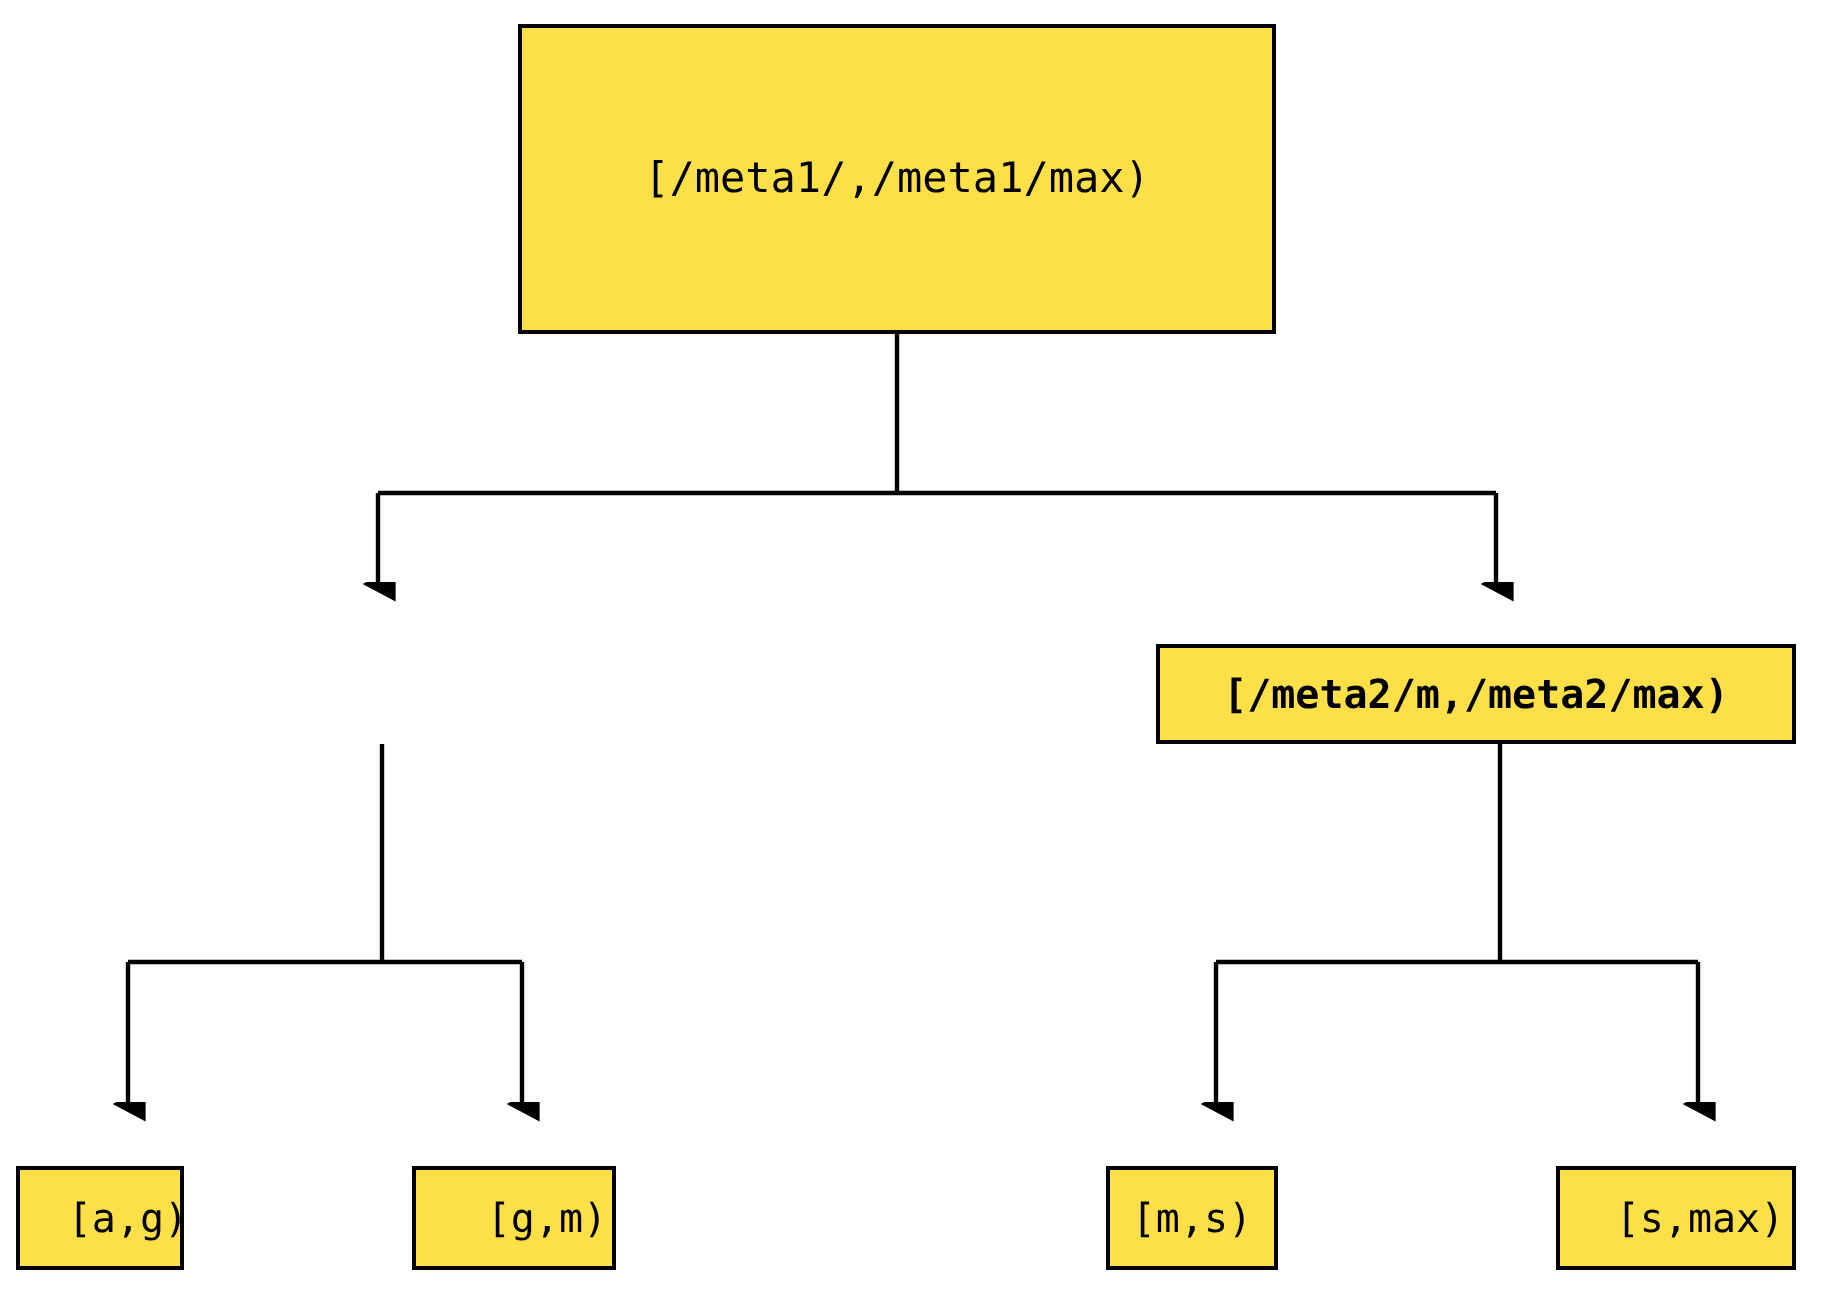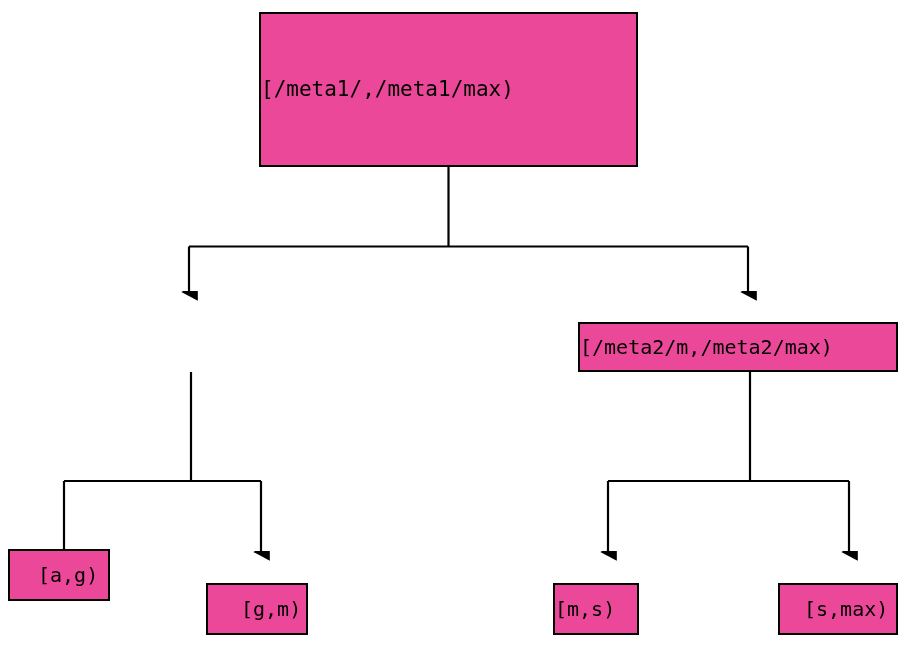--- a/index.html
+++ b/index.html
@@ -20,25 +20,25 @@
     position: absolute;
     left: 0;
     top: 0;
     width: 912px;
     height: 652px;
     pointer-events: none;
   }
   .node {
     position: absolute;
     box-sizing: border-box;
-    background: #ec4899;
+    background: #fde047;
     border: 2px solid #000000;
     display: flex;
     align-items: center;
-    justify-content: flex-start;
+    justify-content: center;
     color: #000000;
     white-space: nowrap;
     z-index: 2;
   }
   .node-label {
     display: block;
     line-height: 1;
     letter-spacing: 0px;
     color: #000000;
   }
@@ -55,28 +55,29 @@
     left: 21px;
     top: 322px;
     width: 326px;
     height: 50px;
   }
   #node-l2-right {
     left: 578px;
     top: 322px;
     width: 320px;
     height: 50px;
+    font-weight: bold;
   }
   #node-l2-left .node-label,
   #node-l2-right .node-label { font-size: 20px; }
   
   #node-leaf-1 {
     left: 8px;
-    top: 549px;
-    width: 102px;
+    top: 583px;
+    width: 84px;
     height: 52px;
     padding-left: 28px;
   }
   #node-leaf-2 {
     left: 206px;
     top: 583px;
     width: 102px;
     height: 52px;
     padding-left: 33px;
   }

